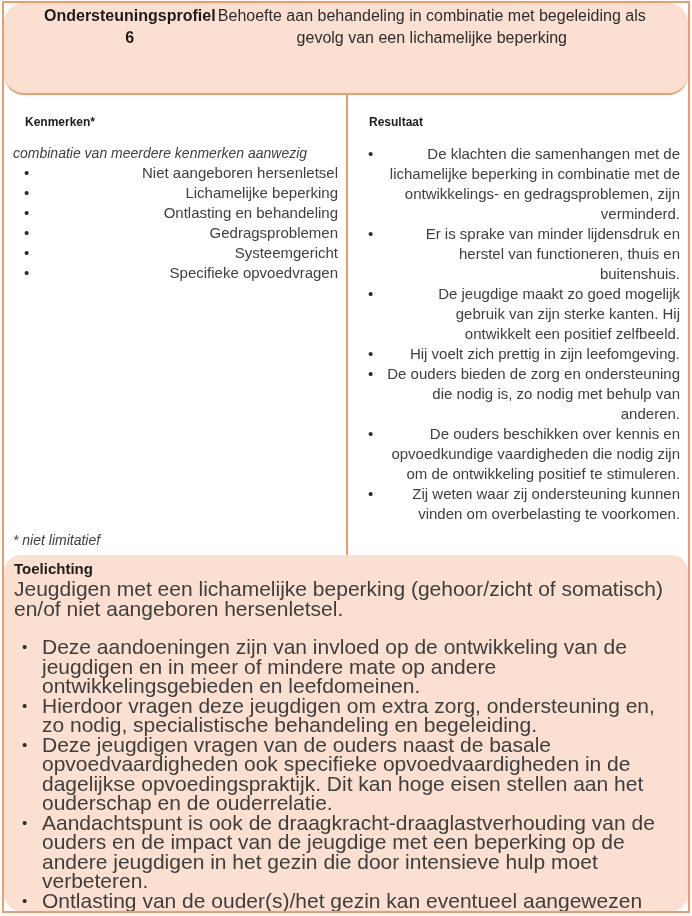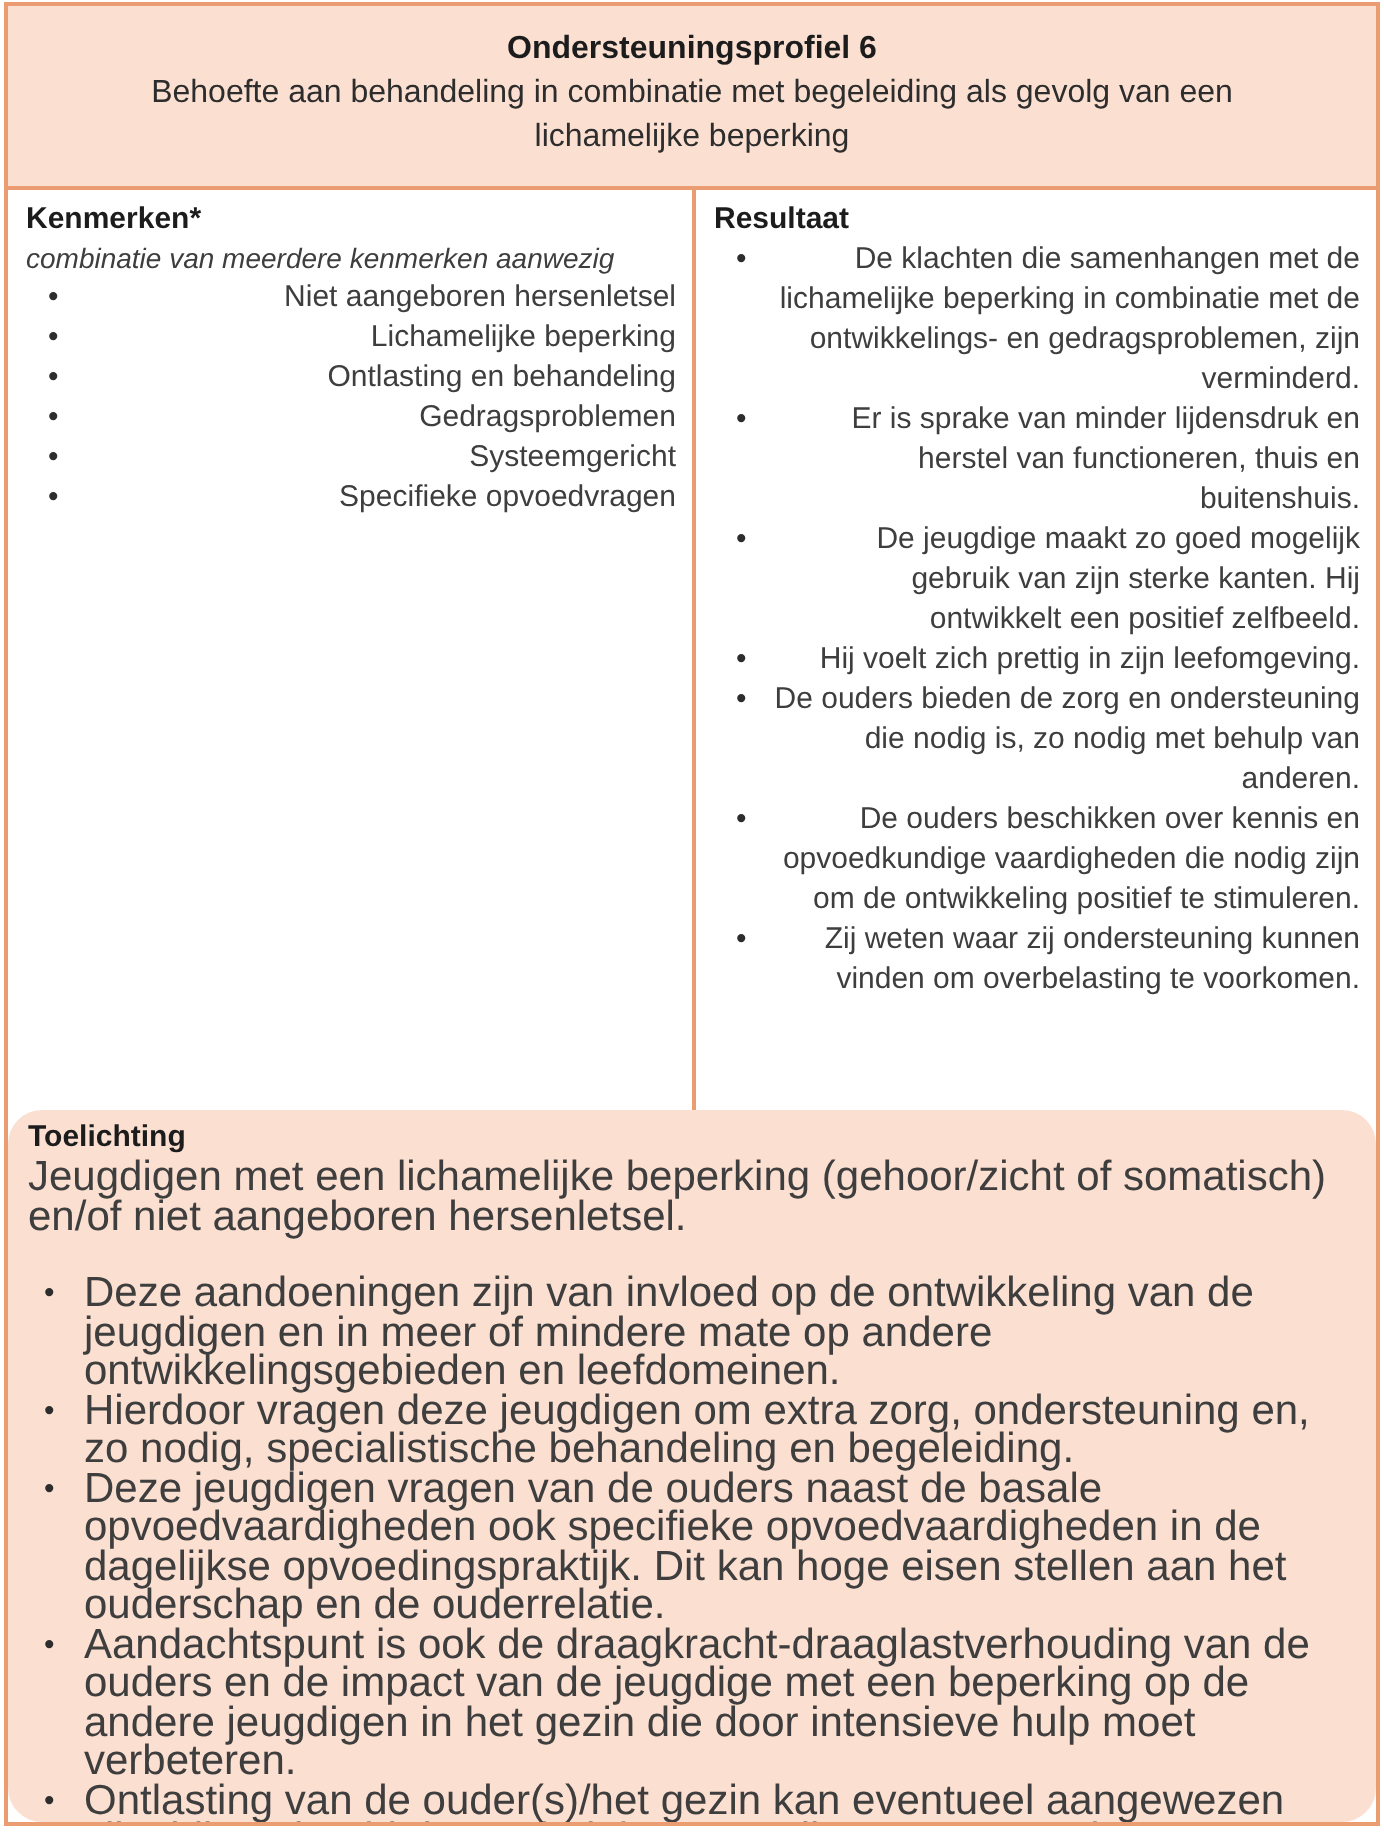--- a/index.html
+++ b/index.html
@@ -22,42 +22,42 @@
     width: 688px; height: 912px;
     border: 2px solid var(--table-border);
     display: flex; flex-direction: column;
     background: #ffffff;
   }
   
   .header-cell {
     height: 92px; flex: 0 0 92px;
     background: var(--section-bg);
     border-bottom: 2px solid var(--table-border);
-    display: flex; flex-direction: column; justify-content: center;
-    text-align: center; padding: 2px 40px 4px 40px;
+    display: flex; flex-direction: row; justify-content: center;
+    text-align: center; padding: 2px 40px 4px 40px; border-radius: 20px;
   }
   .page-title {
     font-size: 16px; font-weight: bold; line-height: 22px;
     color: var(--heading-text);
   }
   .page-subtitle {
     font-size: 16px; line-height: 22px; color: #2d2d2d;
   }
   
   .body-row { display: flex; flex: 0 0 460px; height: 460px; background: #ffffff; }
   .col-left {
     width: 344px; flex: 0 0 344px;
     border-right: 2px solid var(--table-border);
     padding: 5px 8px 6px 9px;
     display: flex; flex-direction: column;
   }
   .col-right { flex: 1; padding: 5px 8px 6px 9px; }
   .cell-heading {
-    font-size: 15px; font-weight: bold; line-height: 20px;
-    color: var(--heading-text); margin: 0;
+    font-size: 12px; font-weight: bold; line-height: 20px;
+    color: var(--heading-text); margin: 12px;
   }
   .note {
     font-size: 14px; font-style: italic; line-height: 19px; color: var(--body-text);
   }
   ul.bullets { list-style: none; margin: 0; padding: 0; font-size: 15px; line-height: 20px; text-align: right; }
   ul.bullets > li { position: relative; padding-left: 30px; }
   ul.bullets > li::before {
     content: "\2022"; position: absolute; left: 11px; top: 0;
     font-size: 15px; color: #2d2d2d;
   }
@@ -101,20 +101,21 @@
         <div class="cell-heading">Kenmerken*</div>
         <div class="note">combinatie van meerdere kenmerken aanwezig</div>
         <ul class="bullets">
           <li>Niet aangeboren hersenletsel</li>
           <li>Lichamelijke beperking</li>
           <li>Ontlasting en behandeling</li>
           <li>Gedragsproblemen</li>
           <li>Systeemgericht</li>
           <li>Specifieke opvoedvragen</li>
         </ul>
+        <div class="footnote">* niet limitatief</div>
       </div>
 
       <div class="col-right">
         <div class="cell-heading">Resultaat</div>
         <ul class="bullets">
           <li>De klachten die samenhangen met de lichamelijke beperking in combinatie met de ontwikkelings- en gedragsproblemen, zijn verminderd.</li>
           <li>Er is sprake van minder lijdensdruk en herstel van functioneren, thuis en buitenshuis.</li>
           <li>De jeugdige maakt zo goed mogelijk gebruik van zijn sterke kanten. Hij ontwikkelt een positief zelfbeeld.</li>
           <li>Hij voelt zich prettig in zijn leefomgeving.</li>
           <li>De ouders bieden de zorg en ondersteuning die nodig is, zo nodig met behulp van anderen.</li>

